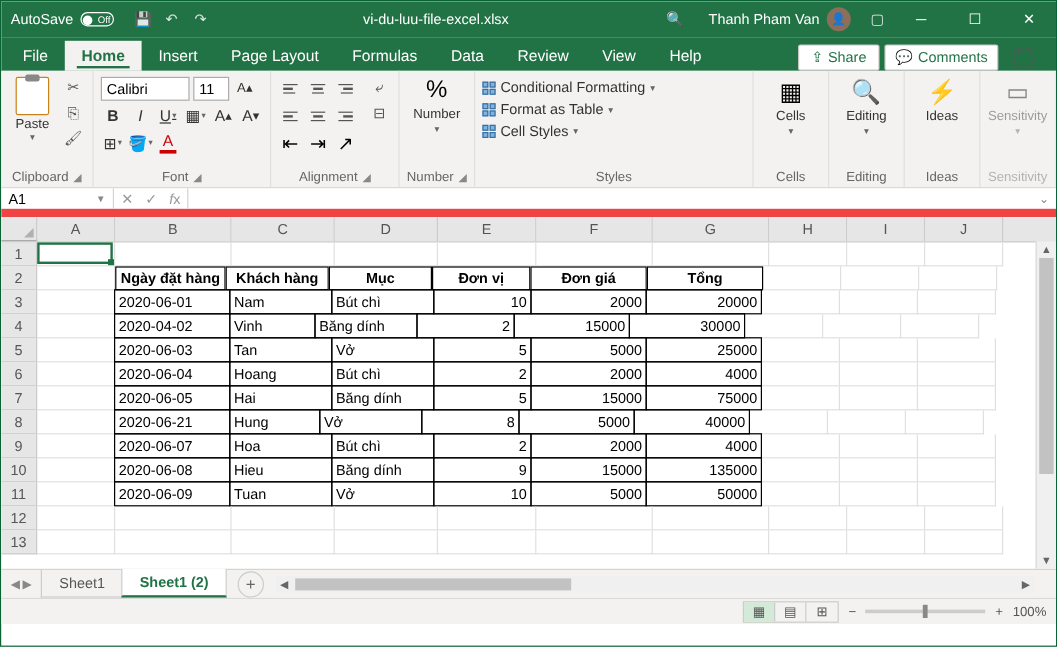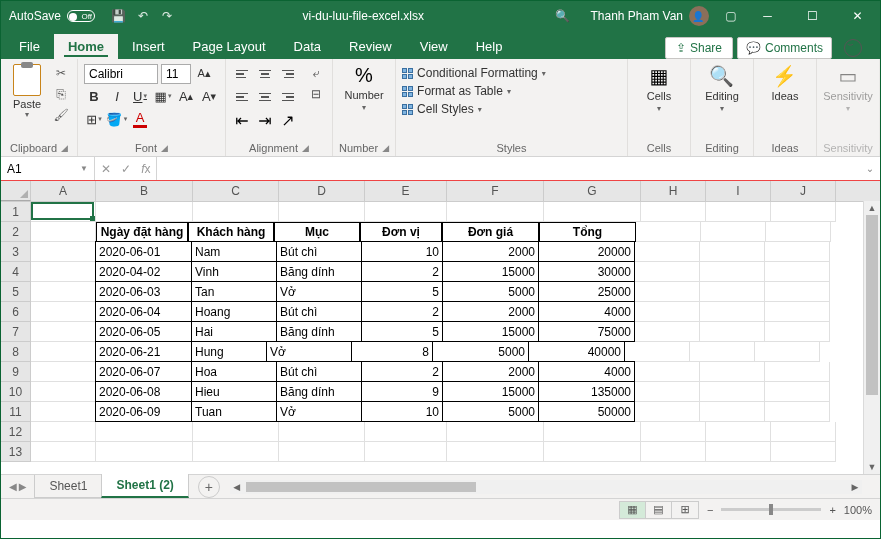--- a/index.html
+++ b/index.html
@@ -63,21 +63,21 @@
 .big-btn { display: flex; flex-direction: column; align-items: center; width: 50px; padding-top: 2px; gap: 2px; }
 .big-btn .icon { font-size: 20px; }
 .big-btn .lbl { font-size: 11px; color: #333; text-align: center; line-height: 12px; }
 
 .styles-list { display: flex; flex-direction: column; gap: 4px; padding-top: 4px; font-size: 12px; color: #333; }
 .styles-list div { display: flex; align-items: center; gap: 4px; }
 .grid-icon { display: inline-grid; grid-template-columns: repeat(2,5px); grid-template-rows: repeat(2,5px); gap: 1px; }
 .grid-icon span { background: #7fb4e0; border: 0.5px solid #3a6fa0; }
 
 
-.formula-bar { height: 24px; border-bottom: 1px solid #ef4444; display: flex; align-items: stretch; background: #fff; }
+.formula-bar { height: 24px; border-bottom: 7px solid #ef4444; display: flex; align-items: stretch; background: #fff; }
 .name-box { width: 94px; border-right: 1px solid #d4d4d4; display: flex; align-items: center; padding: 0 6px; font-size: 12px; justify-content: space-between; }
 .name-box .drop { font-size: 8px; color: #888; }
 .fx-btns { display: flex; align-items: center; border-right: 1px solid #d4d4d4; padding: 0 6px; gap: 10px; color: #999; font-size: 12px; }
 .fx-input { flex: 1; padding: 0 6px; display:flex; align-items:center; }
 .fx-expand { width: 20px; display: flex; align-items: center; justify-content: center; color: #888; font-size: 10px; }
 
 
 .grid-area { position: relative; height: 293px; overflow: hidden; background: #fff; }
 .col-headers { display: flex; position: sticky; top: 0; background: #e6e6e6; border-bottom: 1px solid #ccc; }
 .corner { width: 30px; height: 20px; background: #e6e6e6; border-right: 1px solid #ccc; border-bottom: 1px solid #aaa; position: relative; flex-shrink:0; }
@@ -147,20 +147,21 @@
     <div class="winbtn">☐</div>
     <div class="winbtn">✕</div>
   </div>
 </div>
 
 <div class="ribbon-tabs">
   <div class="ribbon-tab">File</div>
   <div class="ribbon-tab active">Home</div>
   <div class="ribbon-tab">Insert</div>
   <div class="ribbon-tab">Page Layout</div>
+  <div class="ribbon-tab">Formulas</div>
   <div class="ribbon-tab">Data</div>
   <div class="ribbon-tab">Review</div>
   <div class="ribbon-tab">View</div>
   <div class="ribbon-tab">Help</div>
   <div class="ribbon-right">
     <button class="share-btn">
         <span>⇪</span>
         <span>Share</span>
       </button>
     <button class="comments-btn">
@@ -475,21 +476,21 @@
           <div class="cell col-E tb num" style="width: 82px;">10</div>
           <div class="cell col-F tb num" style="width: 97px;">2000</div>
           <div class="cell col-G tb num" style="width: 97px;">20000</div>
           <div class="cell col-H" style="width: 65px;"></div>
           <div class="cell col-I" style="width: 65px;"></div>
           <div class="cell col-J" style="width: 65px;"></div>
         </div>
         <div class="row">
           <div class="cell col-A" style="width: 65px;"></div>
           <div class="cell col-B tb" style="width: 97px;">2020-04-02</div>
-          <div class="cell col-C tb" style="width: 86px;">Vinh</div>
+          <div class="cell col-C tb" style="width: 72px;">Vinh</div>
           <div class="cell col-D tb" style="width: 86px;">Băng dính</div>
           <div class="cell col-E tb num" style="width: 82px;">2</div>
           <div class="cell col-F tb num" style="width: 97px;">15000</div>
           <div class="cell col-G tb num" style="width: 97px;">30000</div>
           <div class="cell col-H" style="width: 65px;"></div>
           <div class="cell col-I" style="width: 65px;"></div>
           <div class="cell col-J" style="width: 65px;"></div>
         </div>
         <div class="row">
           <div class="cell col-A" style="width: 65px;"></div>

